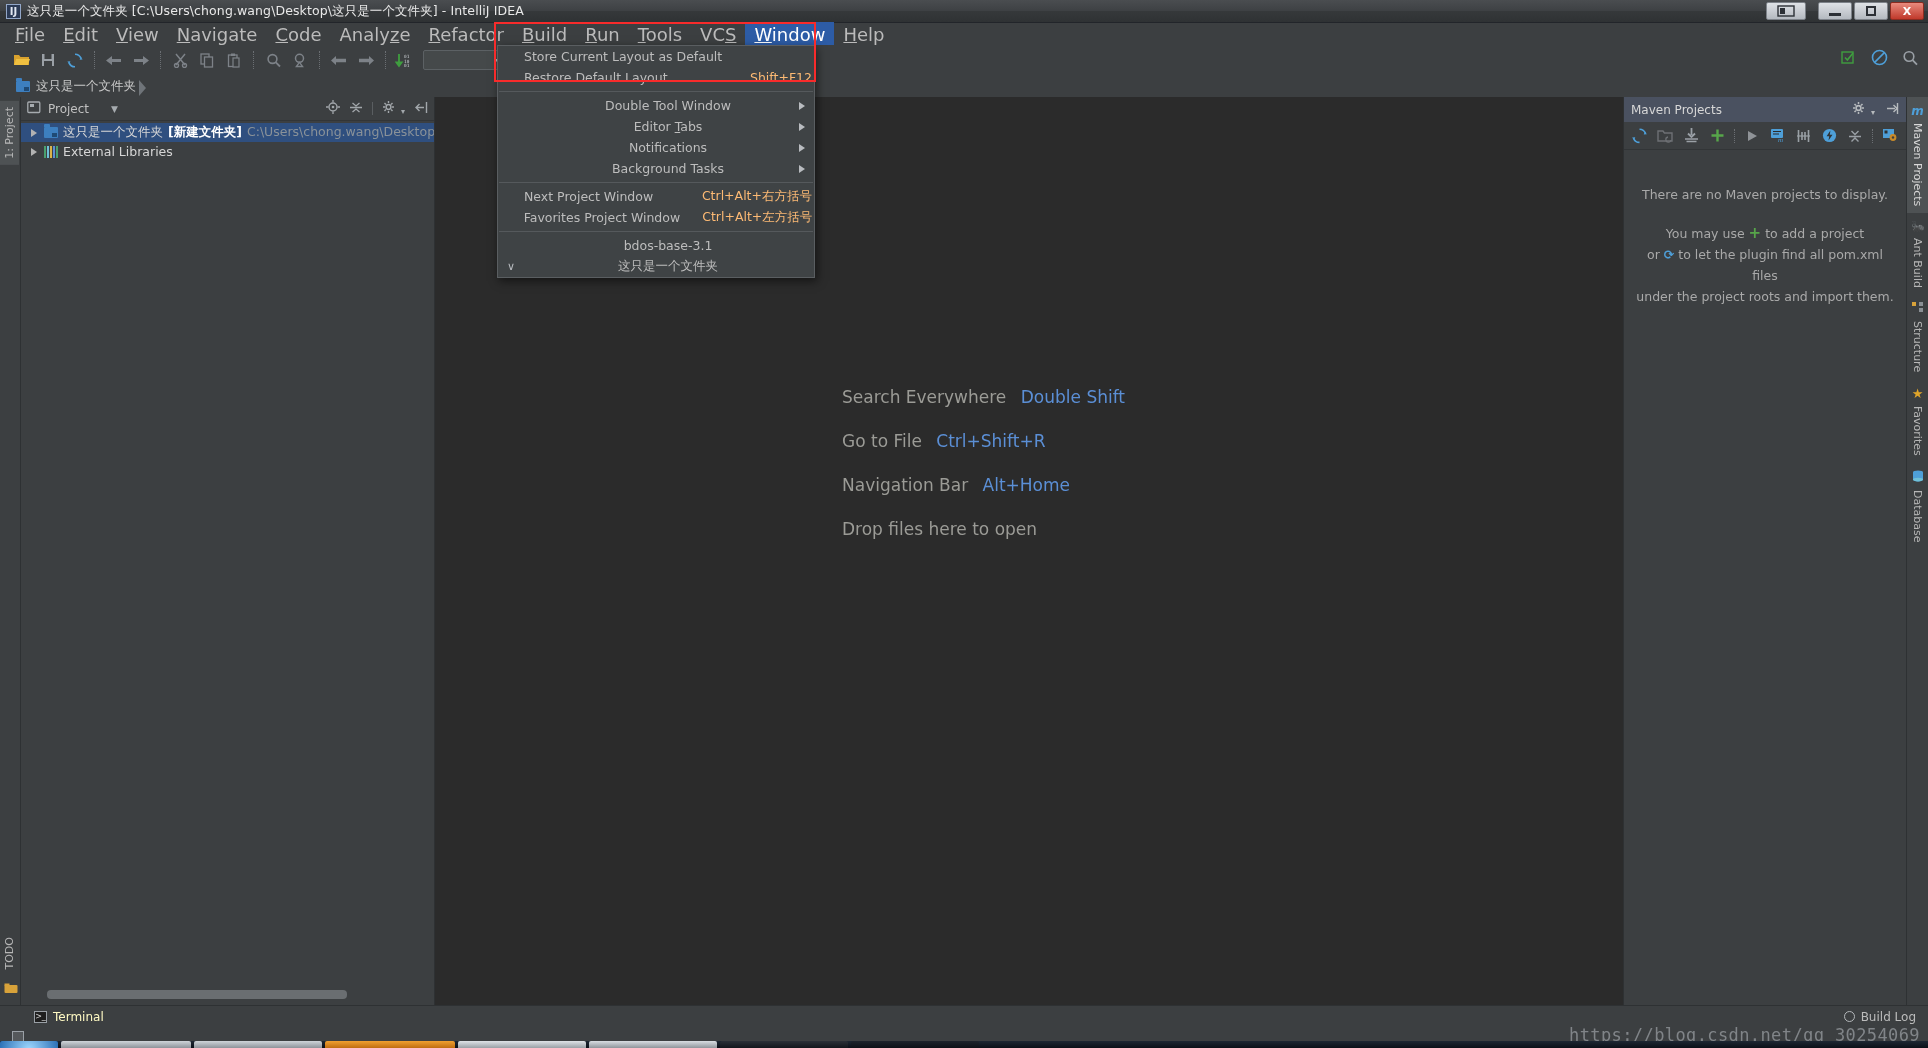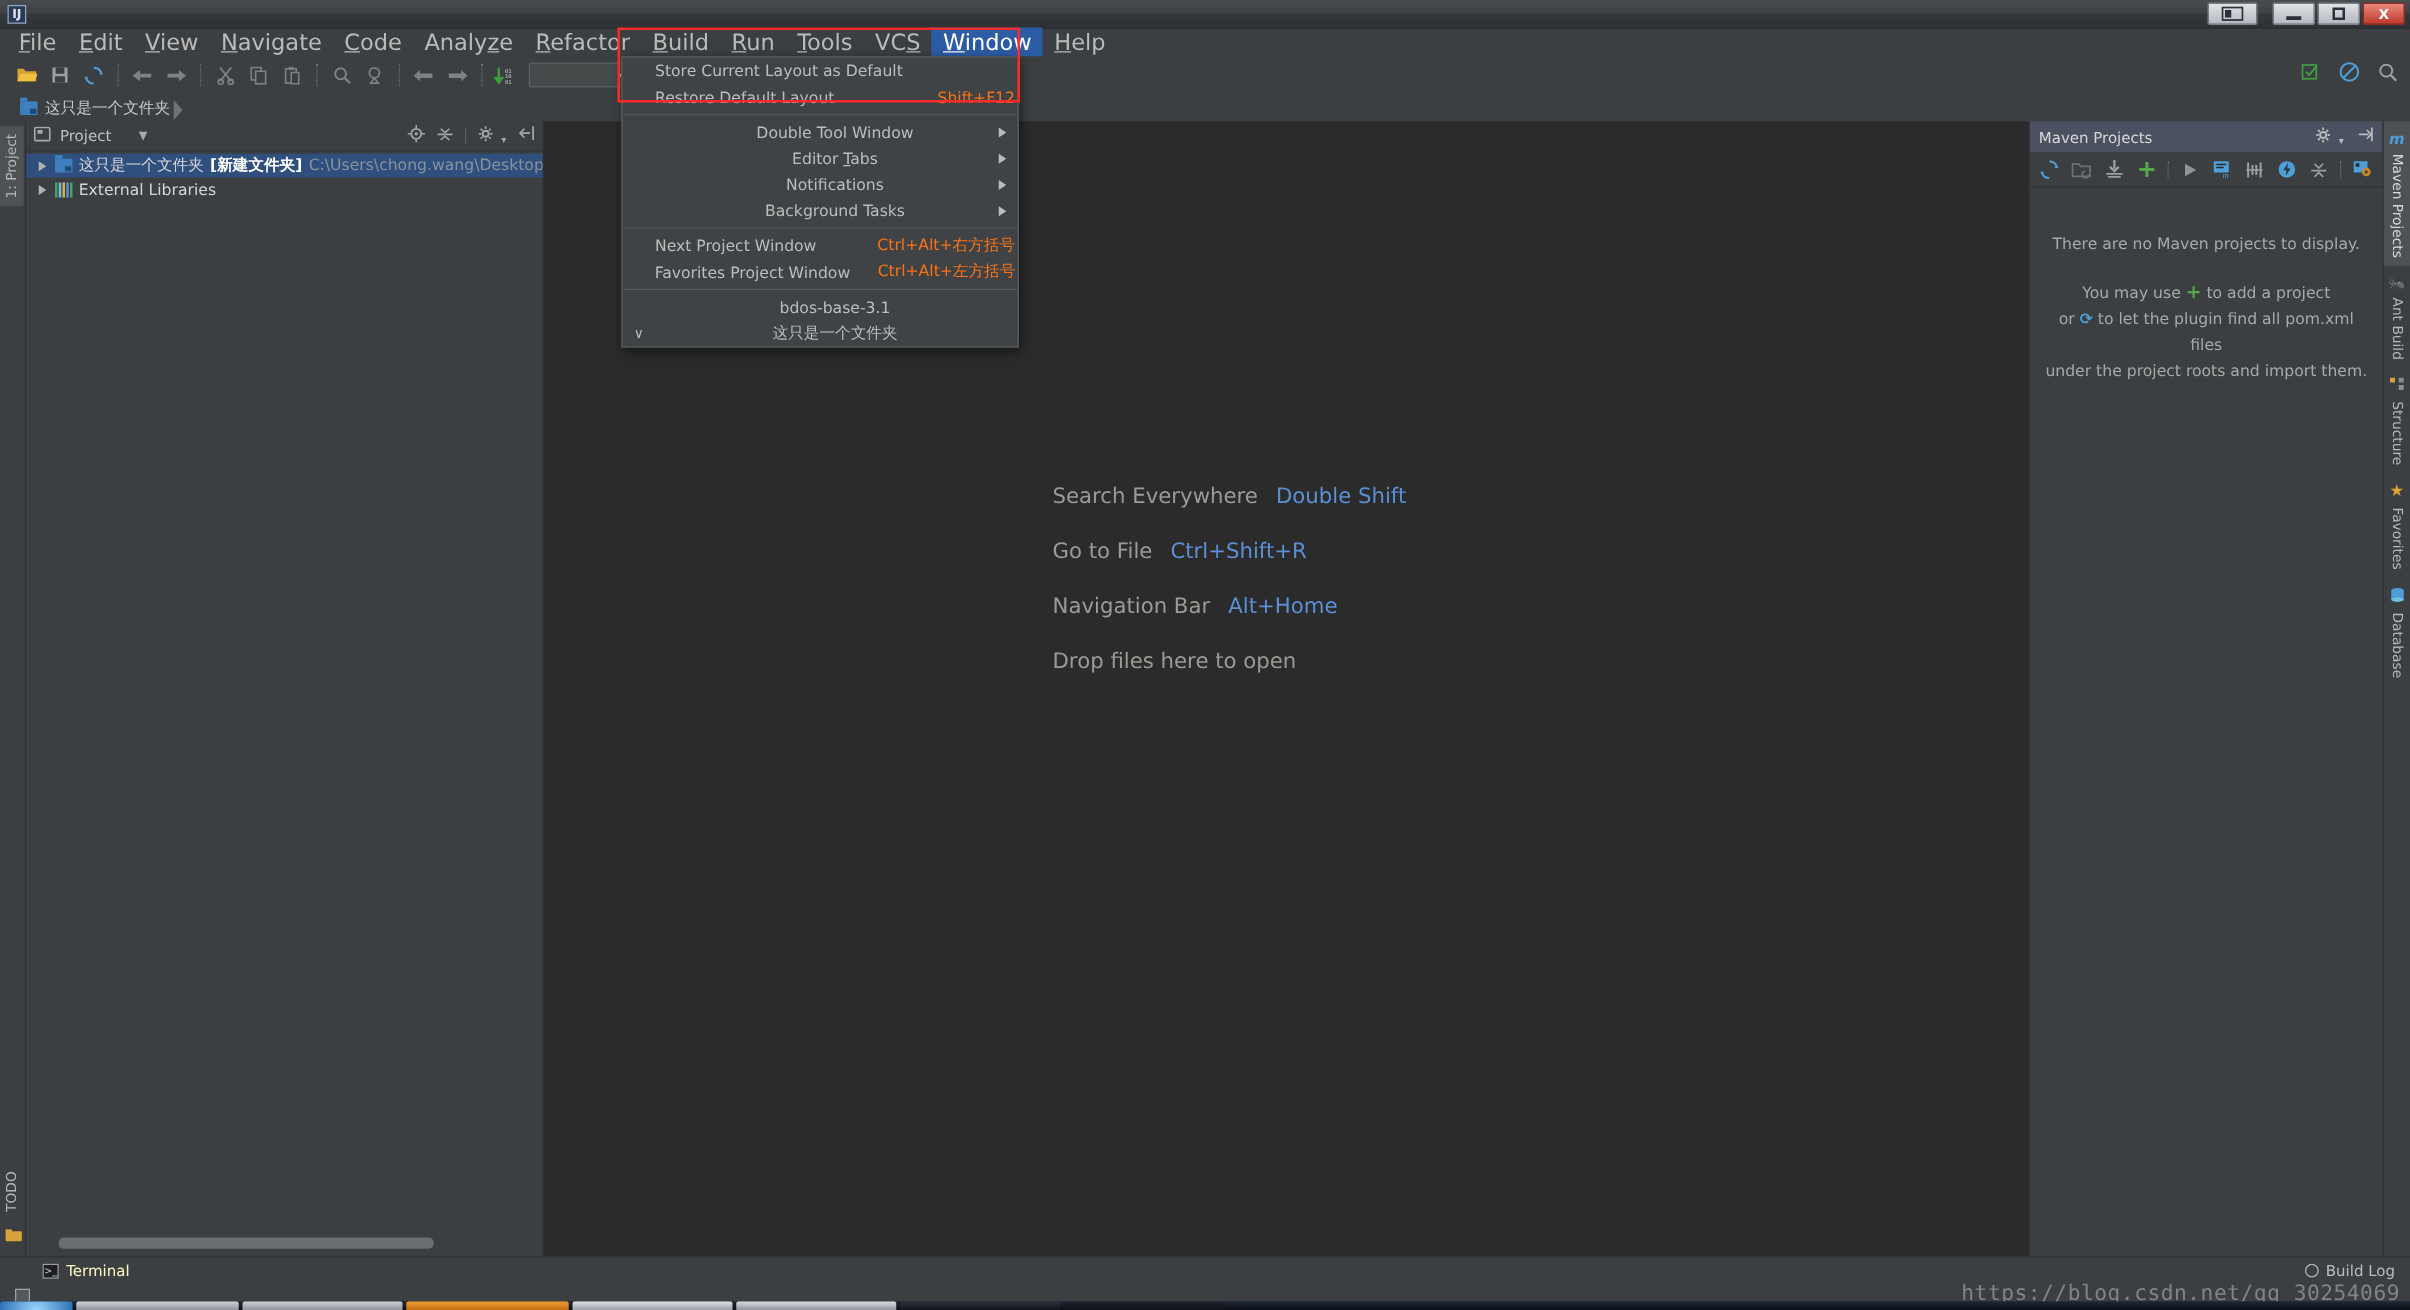--- a/index.html
+++ b/index.html
@@ -212,40 +212,41 @@
 
   
   .dropdown {
     position: absolute; top: 45px; left: 497px; width: 318px;
     background: #3f4345; border: 1px solid #5a5e61; box-shadow: 2px 3px 9px rgba(0,0,0,.55); z-index: 40;
   }
   .dd-item {
     height: 21px; display: flex; align-items: center; padding: 0 2px 0 26px;
     color: #bdbdbd; font-size: 12.5px; white-space: nowrap; position: relative; justify-content: center;
   }
-  .dd-item .shortcut { margin-left: auto; color: #f97316; padding-left: 22px; }
+  .dd-item .shortcut { margin-left: auto; color: #fdba74; padding-left: 22px; }
   .dd-item u { text-decoration: underline; }
   .dd-sub::after {
     content: ""; position: absolute; right: 9px; top: 7px;
     border-top: 4px solid transparent; border-bottom: 4px solid transparent; border-left: 6px solid #b9bcc0;
   }
   .dd-sep { height: 1px; background: #55595c; margin: 3px 1px; }
   .dd-check { position: absolute; left: 9px; color: #b9bcc0; font-size: 11px; }
   .highlight-box {
     position: absolute; top: 22px; left: 494px; width: 322px; height: 60px;
     border: 2px solid #f82b2b; z-index: 50; pointer-events: none;
   }
 </style>
 </head>
 <body>
 
 <div id="app">
 
   <div class="titlebar">
     <div class="app-ico">IJ</div>
+    <div class="title-text">这只是一个文件夹 [C:\Users\chong.wang\Desktop\这只是一个文件夹] - IntelliJ IDEA</div>
     <div class="win-btns">
       <div class="wb restore-tab">
         <svg width="18" height="12" viewBox="0 0 18 12">
             <rect x="1" y="1" width="16" height="10" fill="none" stroke="#2c3036" stroke-width="1.4"></rect>
             <rect x="3" y="3" width="5" height="6" fill="#2c3036"></rect>
           </svg>
       </div>
       <div class="wb">
           <i class="glyph-min"></i>
         </div>

